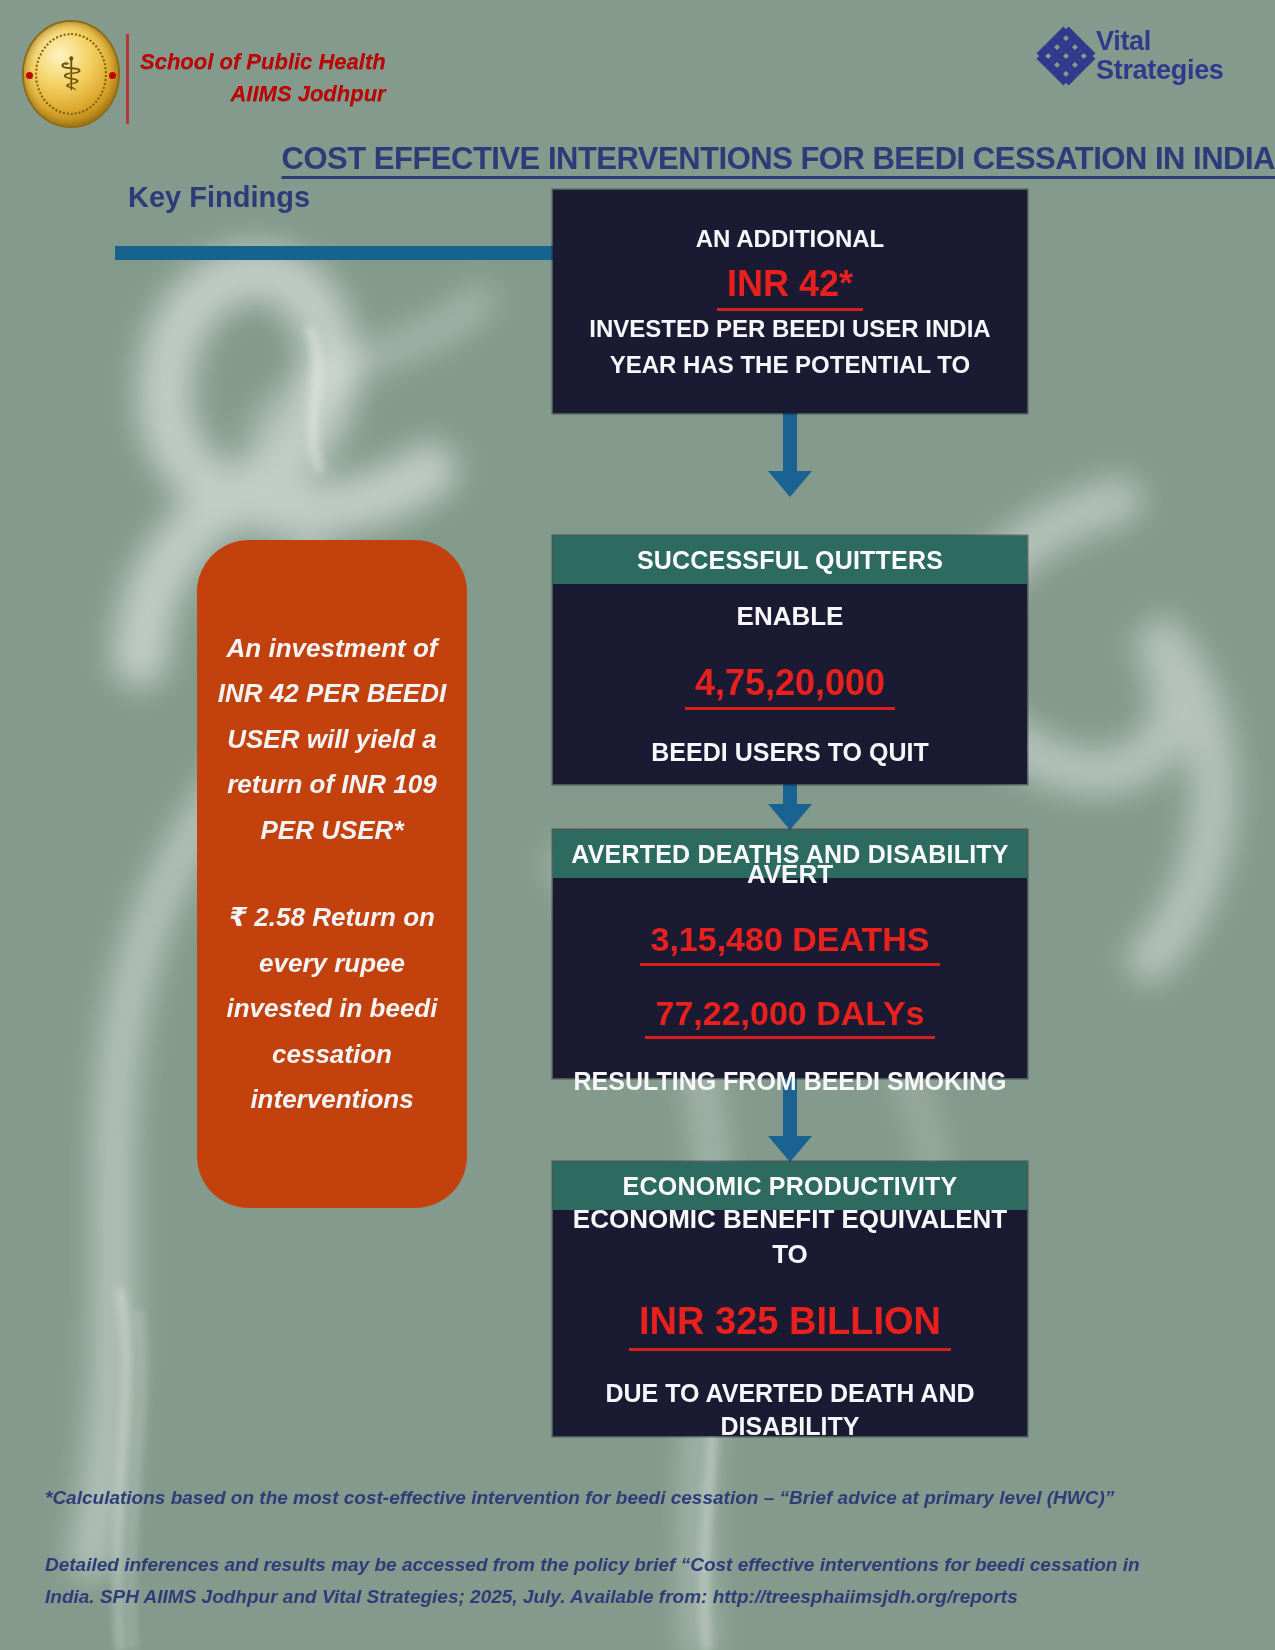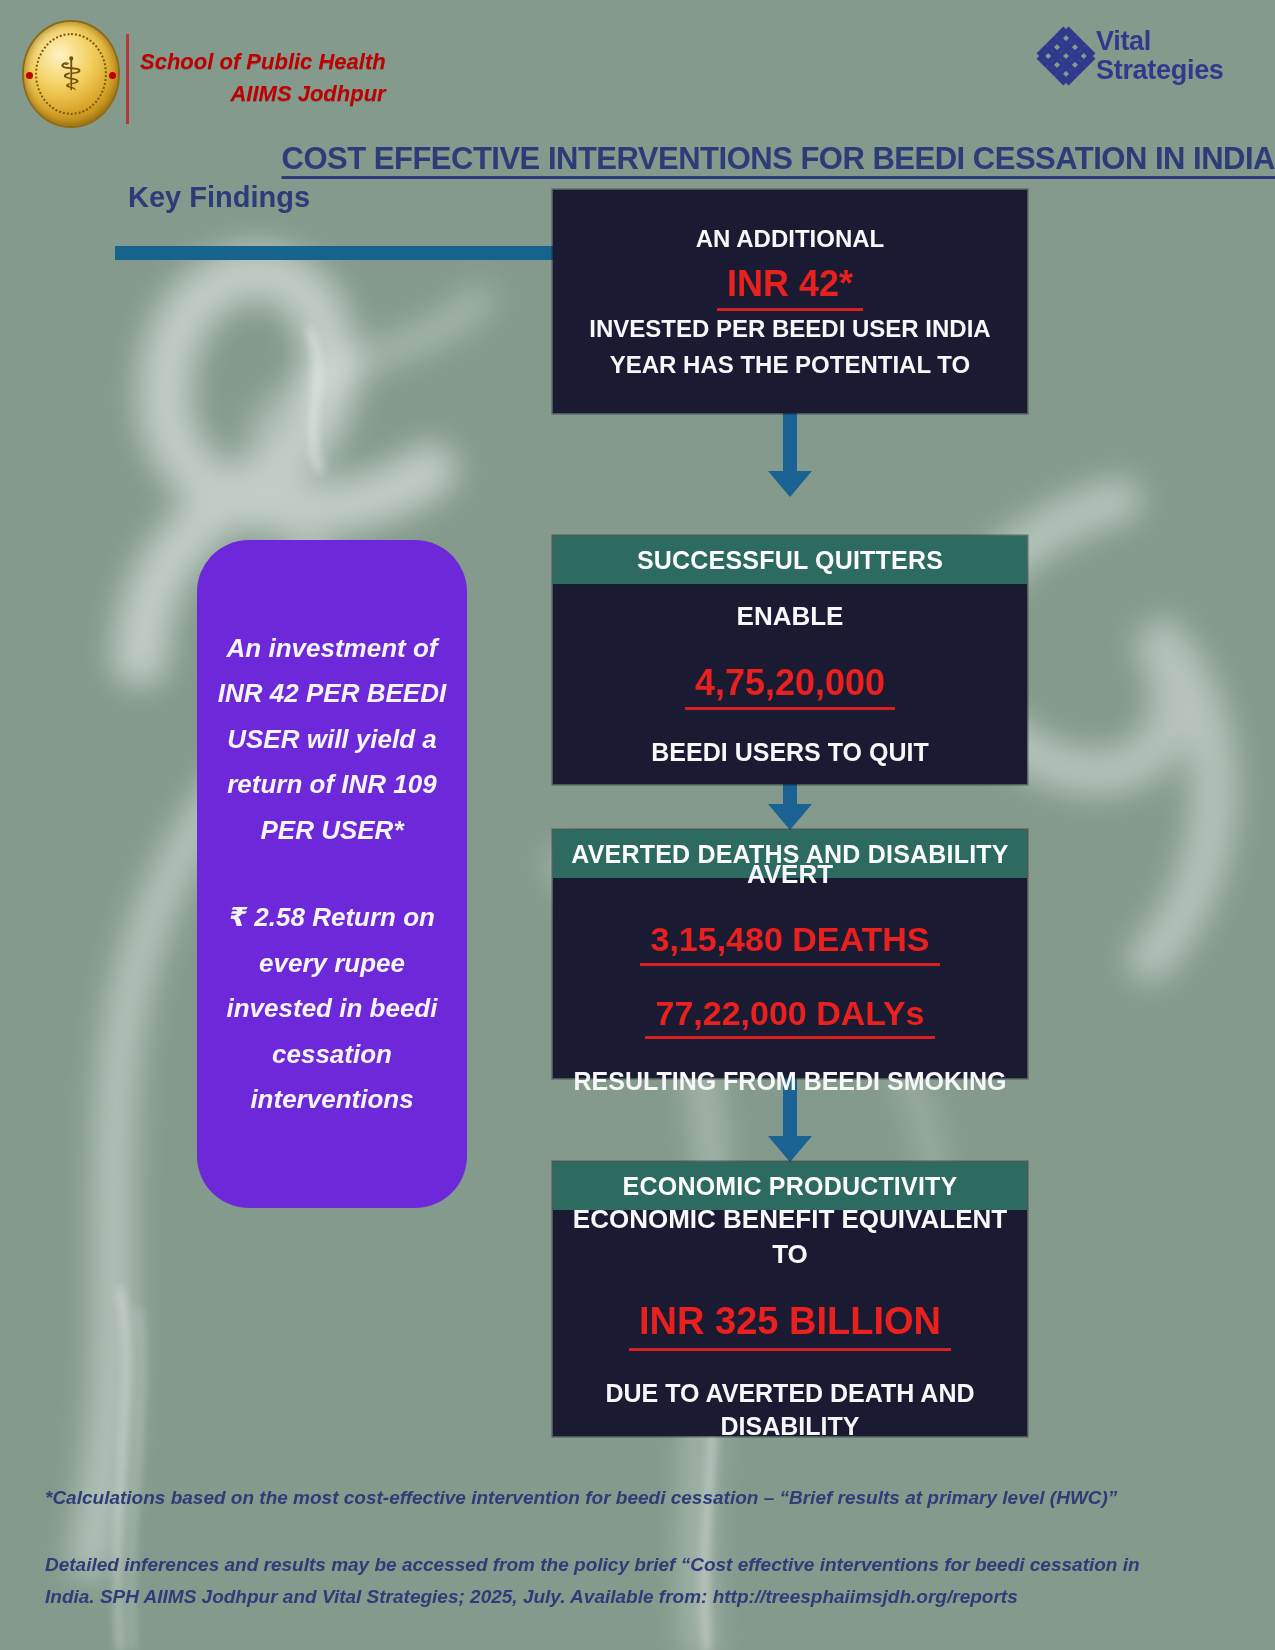--- a/index.html
+++ b/index.html
@@ -56,21 +56,21 @@
   
   .arrow{ position:absolute; left:768px; width:44px; z-index:3; }
   .arrow .shaft{ position:absolute; left:50%; transform:translateX(-50%); top:0; width:14px;
                  height:calc(100% - 26px); background:#1a6292; }
   .arrow .head{ position:absolute; bottom:0; left:50%; transform:translateX(-50%); width:0; height:0;
                 border-left:22px solid transparent; border-right:22px solid transparent;
                 border-top:26px solid #1a6292; }
   .arrow1{ top:413px; height:84px; } .arrow2{ top:745px; height:85px; } .arrow3{ top:1077px; height:85px; }
 
   
-  .side-box{ position:absolute; left:197px; top:540px; width:270px; height:668px; background:#6d28d9;
+  .side-box{ position:absolute; left:197px; top:540px; width:270px; height:668px; background:#c2410c;
              border-radius:52px; z-index:4; display:flex; flex-direction:column; justify-content:center;
              gap:42px; padding:30px 20px; color:#f3f4f6; font-weight:bold; font-style:italic;
              font-size:26px; line-height:1.75; text-align:center; }
 
   
   .footnote1{ position:absolute; left:45px; top:1487px; width:1180px; color:#2e3d78; font-weight:bold;
               font-style:italic; font-size:19px; z-index:3; }
   .footnote2{ position:absolute; left:45px; top:1549px; width:1140px; color:#2e3d78; font-weight:bold;
               font-style:italic; font-size:19px; line-height:1.7; z-index:3; }
 </style>
@@ -186,16 +186,16 @@
       <div class="v38"><span class="hl">INR 325 BILLION</span></div>
       <div class="post-line">DUE TO AVERTED DEATH AND DISABILITY</div>
     </div>
   </section>
 
   <aside class="side-box">
     <p>An investment of INR 42 PER BEEDI USER will yield a return of INR 109 PER USER*</p>
     <p>₹ 2.58 Return on every rupee invested in beedi cessation interventions</p>
   </aside>
 
-  <p class="footnote1">*Calculations based on the most cost-effective intervention for beedi cessation – “Brief results at primary level (HWC)”</p>
+  <p class="footnote1">*Calculations based on the most cost-effective intervention for beedi cessation – “Brief advice at primary level (HWC)”</p>
   <p class="footnote2">Detailed inferences and results may be accessed from the policy brief “Cost effective interventions for beedi cessation in India. SPH AIIMS Jodhpur and Vital Strategies; 2025, July. Available from: http://treesphaiimsjdh.org/reports</p>
 
 </div>
 
 </body></html>

